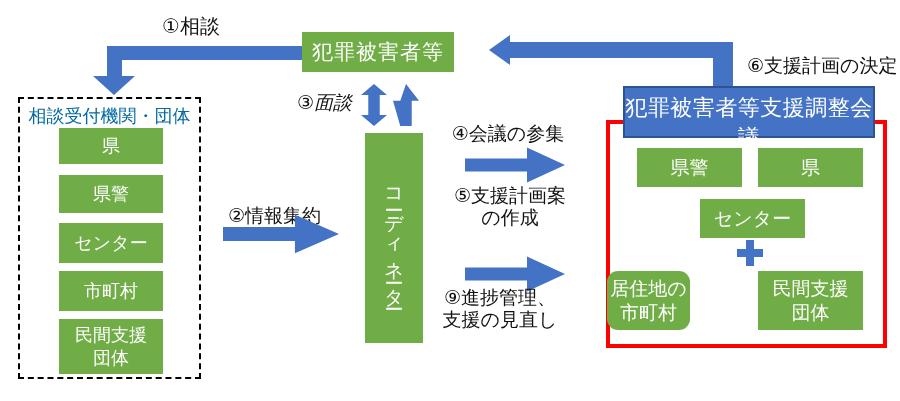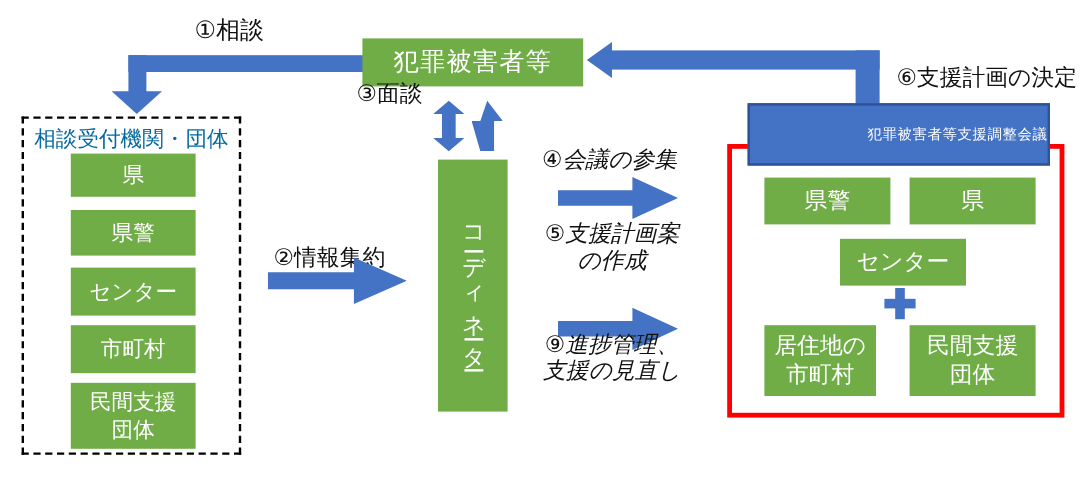--- a/index.html
+++ b/index.html
@@ -7,21 +7,21 @@
   #canvas {
     position: relative; width: 900px; height: 401px;
     background: #ffffff; overflow: hidden;
   }
 
   
   .step-label {
     position: absolute; color: #111; font-size: 19px; line-height: 1.15;
     white-space: pre-line; font-weight: 400;
   }
-  .centered { text-align: center; font-style: italic; }
+  .centered { text-align: center; }
 
   
   .gbox {
     position: absolute; background: #70AD47; color: #ffffff;
     display: flex; align-items: center; justify-content: center;
     text-align: center; white-space: pre-line; line-height: 1.25;
   }
 
   
   .victim { font-size: 21px; letter-spacing: 1px; }
@@ -40,21 +40,21 @@
   .dashed-title {
     position: absolute; width: 100%; top: 5px; text-align: center;
     font-size: 18px; color: #0369a1;
   }
 
   
   .council-box {
     position: absolute; background: #4472C4; border: 2px solid #2E5395;
     box-sizing: border-box; color: #fff; text-align: center;
   }
-  .council-title { font-size: 12px; margin-top: 16px; letter-spacing: 0.5px; text-align: right; }
+  .council-title { font-size: 22px; margin-top: 5px; letter-spacing: 0.5px; }
   .council-sub { font-size: 10px; margin-top: 1px; }
 
   
   .red-frame {
     position: absolute; border: 4px solid #FF0000; box-sizing: border-box;
     background: transparent;
   }
 
   
   .arrow-right {
@@ -97,31 +97,31 @@
 
 <div id="canvas">
 
   <div class="step-label" style="left:162px; top:15px; font-size:20px;">①相談</div>
   <div>
     <div class="bar" style="left:107px; top:46px; width:196px; height:14px;"></div>
     <div class="bar" style="left:107px; top:46px; width:15px; height:31px;"></div>
     <div class="head-down" style="left:93px; top:76px;"></div>
   </div>
 
-  <div class="gbox victim" style="left:302px; top:32px; width:184px; height:40px;">犯罪被害者等</div>
+  <div class="gbox victim" style="left:302px; top:32px; width:152px; height:40px;">犯罪被害者等</div>
 
   <div>
     <div class="head-left" style="left:489px; top:35px;"></div>
     <div class="bar" style="left:509px; top:42px; width:224px; height:16px;"></div>
     <div class="bar" style="left:713px; top:42px; width:20px; height:46px;"></div>
   </div>
 
   <div class="step-label" style="left:747px; top:55px;">⑥支援計画の決定</div>
 
-  <div class="step-label" style="left:297px; top:68px;">③面談</div>
+  <div class="step-label" style="left:297px; top:92px;font-style:italic;">③面談</div>
   <div class="arrow-updown" style="left:361px; top:84px; width:26px; height:42px;"></div>
   <div class="arrow-up" style="left:393px; top:84px; width:26px; height:42px;"></div>
 
   <div class="dashed-frame" style="left:18px; top:97px; width:183px; height:282px;">
     <div class="dashed-title">相談受付機関・団体</div>
     <div class="gbox item-label" style="left:39px; top:29px; width:104px; height:36px;">県</div>
     <div class="gbox item-label" style="left:39px; top:76px; width:104px; height:38px;">県警</div>
     <div class="gbox item-label" style="left:39px; top:124px; width:104px; height:40px;">センター</div>
     <div class="gbox item-label" style="left:39px; top:172px; width:104px; height:40px;">市町村</div>
     <div class="gbox item-label" style="left:39px; top:220px; width:104px; height:55px;">民間支援
@@ -132,37 +132,37 @@
   <div class="arrow-right" style="left:223px; top:212px; width:116px; height:44px;"></div>
 
   <div class="gbox coordinator" style="left:365px; top:133px; width:58px; height:210px;">コーディネーター</div>
 
   <div class="step-label centered" style="left:448px; top:123px; width:120px;">④会議の参集</div>
   <div class="arrow-right" style="left:465px; top:145px; width:100px; height:40px;"></div>
   <div class="step-label centered" style="left:448px; top:185px; width:124px;">⑤支援計画案
 の作成</div>
 
   <div class="arrow-right" style="left:465px; top:254px; width:100px; height:40px;"></div>
-  <div class="step-label centered" style="left:440px; top:277px; width:120px;margin-left:10px;">⑨進捗管理、
+  <div class="step-label centered" style="left:440px; top:287px; width:120px;">⑨進捗管理、
 支援の見直し</div>
 
   <div class="red-frame" style="left:606px; top:120px; width:281px; height:228px;"></div>
 
   <div class="council-box" style="left:623px; top:86px; width:252px; height:52px;">
     <div class="council-title">犯罪被害者等支援調整会議</div>
   </div>
 
   <div class="gbox" style="left:637px; top:148px; width:105px; height:39px; font-size:19px;">県警</div>
   <div class="gbox" style="left:758px; top:148px; width:105px; height:39px; font-size:19px;">県</div>
   <div class="gbox" style="left:700px; top:199px; width:105px; height:39px; font-size:19px;">センター</div>
 
   <div class="plus-icon" style="left:737px; top:240px; width:26px; height:26px;">
     <div class="pv"></div>
     <div class="ph"></div>
   </div>
 
-  <div class="gbox" style="left:637px; top:271px; width:93px; height:59px; font-size:19px;">居住地の
+  <div class="gbox" style="left:607px; top:271px; width:83px; height:59px; font-size:19px;border-radius:11px;">居住地の
 市町村</div>
   <div class="gbox" style="left:758px; top:271px; width:105px; height:59px; font-size:19px;">民間支援
 団体</div>
 
 
 </div>
 
 </body></html>

